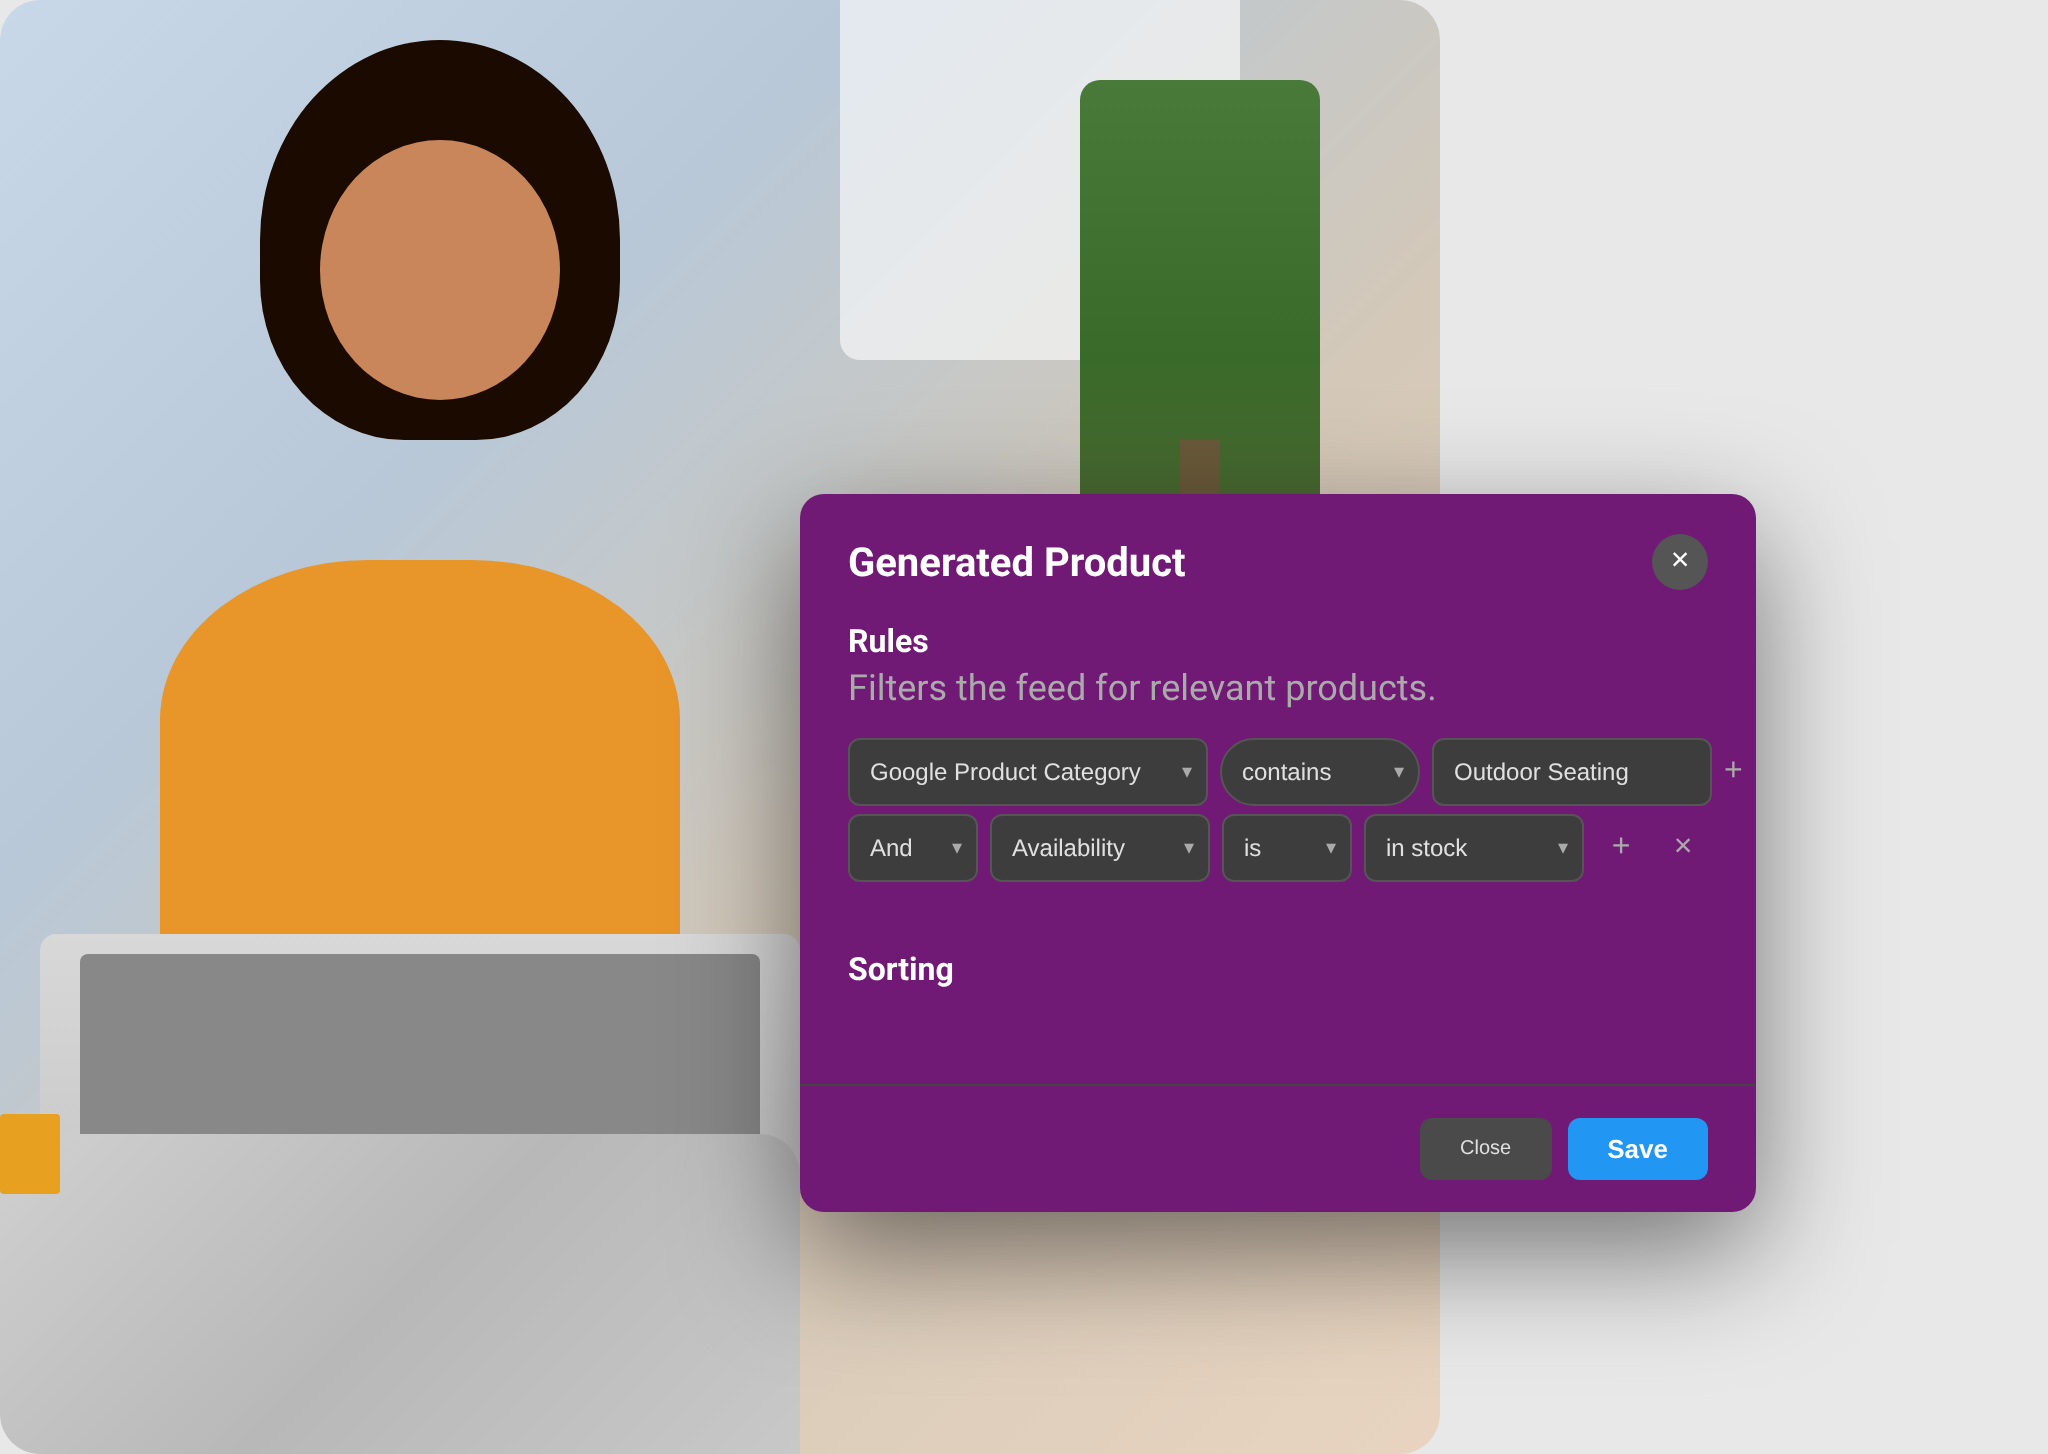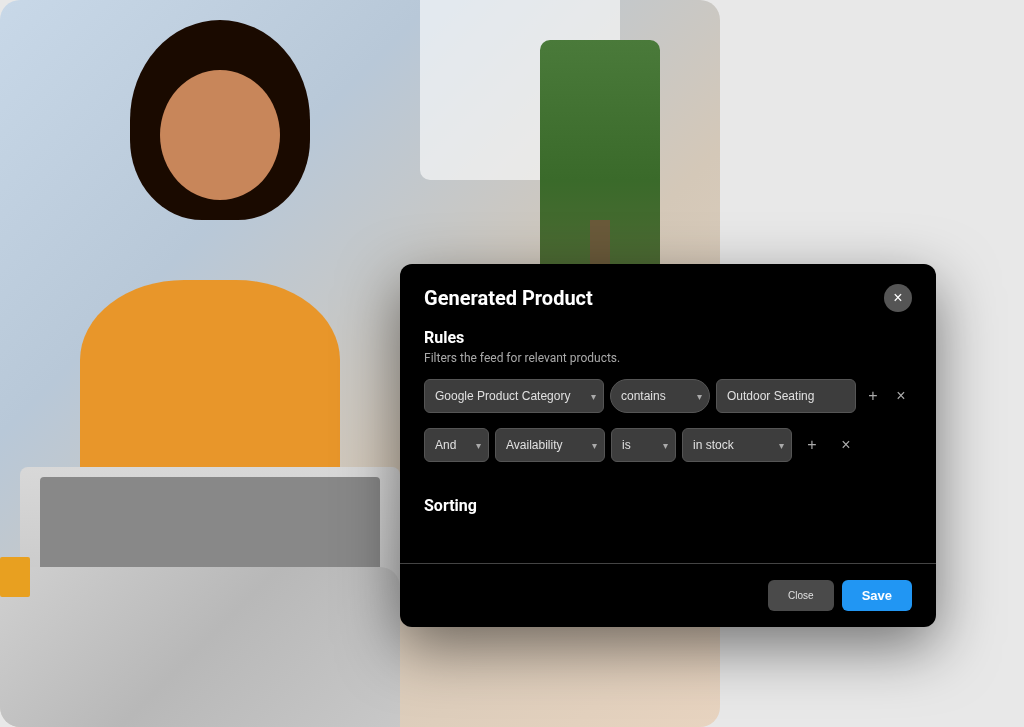--- a/index.html
+++ b/index.html
@@ -129,24 +129,24 @@
       left: 0;
       width: 30px;
       height: 40px;
       background: #e8a020;
       border-radius: 2px;
     }
 
     
     .modal-container {
       position: absolute;
-      top: 264px;
+      top: 247px;
       left: 400px;
-      width: 536px;
-      background: #000000;
+      width: 478px;
+      background: #701a75;
       border-radius: 12px;
       box-shadow: 0 20px 60px rgba(0,0,0,0.5);
       overflow: hidden;
     }
 
     .modal-header {
       display: flex;
       align-items: center;
       justify-content: space-between;
       padding: 20px 24px 16px;
@@ -179,33 +179,33 @@
 
     .section-title {
       color: #ffffff;
       font-size: 16px;
       font-weight: 700;
       margin-bottom: 4px;
     }
 
     .section-desc {
       color: #aaaaaa;
-      font-size: 12px;
+      font-size: 18px;
       margin-bottom: 14px;
     }
 
     .rules-section {
       margin-bottom: 24px;
     }
 
     .rule-row {
       display: flex;
       align-items: center;
       gap: 6px;
-      margin-bottom: 15px;
+      margin-bottom: 4px;
     }
 
     .select-field {
       background: #3d3d3d;
       border: 1px solid #555;
       border-radius: 6px;
       color: #e0e0e0;
       font-size: 12px;
       padding: 7px 10px;
       appearance: none;

